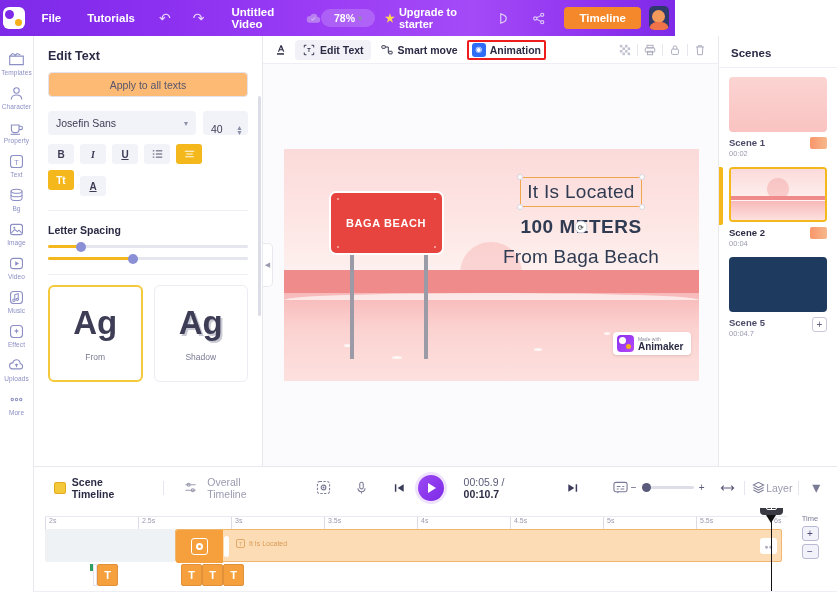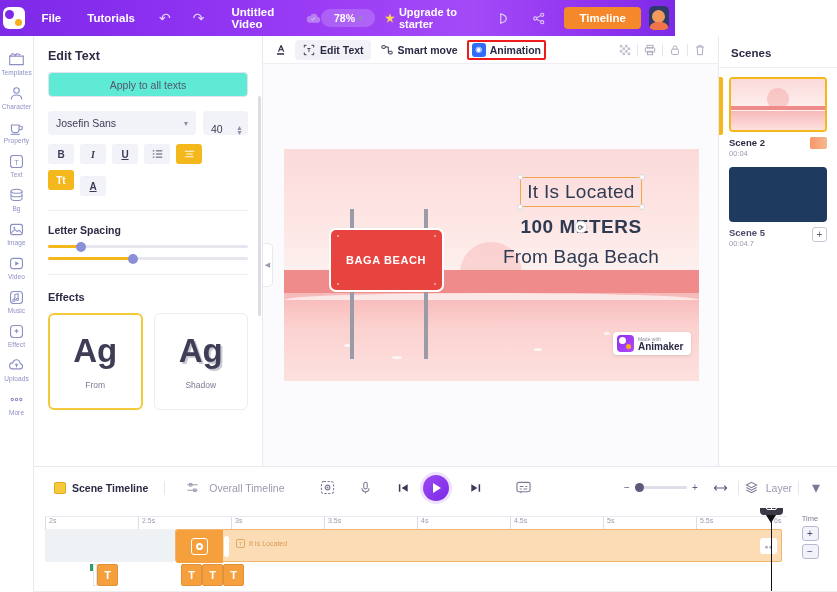--- a/index.html
+++ b/index.html
@@ -60,21 +60,21 @@
   .rail-lbl{ font-size:6.5px; color:#8b8fc4; margin-top:1px; letter-spacing:.1px;}
 
   
   .panel{
     position:absolute; top:36px; left:34px; width:229px; height:430px;
     background:#fff; border-right:1px solid #e8e8ef; overflow:hidden;
   }
   .panel-title{ font-size:12.5px; font-weight:700; color:#2b2b45; padding:13px 14px 9px; }
   .apply-all{ margin:0 14px; height:25px; border:1px solid #e3e3ee; border-radius:4px;
     display:flex;align-items:center;justify-content:center; font-size:10.5px; color:#55556e;
-    cursor:pointer; background:#5eead4;}
+    cursor:pointer; background:#fdba74;}
   .font-row{ display:flex; gap:7px; padding:14px 14px 0; }
   .font-sel{ flex:1; height:24px; background:#f2f3f8; border-radius:4px; display:flex;
     align-items:center; justify-content:space-between; padding:0 8px; font-size:10.5px;
     color:#3b3b55; cursor:pointer;}
   .chev{ font-size:8px; color:#8b8fa8; }
   .size-sel{ width:45px; height:24px; background:#f2f3f8; border-radius:4px; display:flex;
     align-items:flex-end; justify-content:space-between; padding:0 5px 0 8px; font-size:10.5px;
     color:#3b3b55; cursor:pointer;}
   .stepper{ display:flex;flex-direction:column; line-height:5px; color:#8b8fa8; font-size:7px;}
   .fmt-row{ display:flex; gap:6px; padding:9px 14px 0; flex-wrap:wrap; width:210px;}
@@ -140,21 +140,21 @@
   .sand{ position:absolute;left:0;top:62%;width:100%;height:38%;
     background:linear-gradient(180deg,#f7b9b9 0%,#fbd2d0 40%,#fde1df 100%);}
   .foam{ position:absolute;left:0;top:62%;width:100%;height:7px;background:#fff;opacity:.65;
     border-radius:50% 50% 0 0/100% 100% 0 0;}
   .dot-s{ position:absolute; border-radius:50%; background:#fff; opacity:.75;}
 
   
   .sign-post{ position:absolute; width:4px; background:#9b9ba8; }
   .sign-board{ position:absolute; left:45px; top:42px; width:115px; height:64px;
     background:#e8443f; border:2px solid #fff; border-radius:7px;
-    display:flex;align-items:center;justify-content:center;margin-top:37px;}
+    display:flex;align-items:center;justify-content:center;}
   .sign-txt{ color:#fff; font-size:11px; font-weight:700; letter-spacing:.6px;}
   .screw{position:absolute;width:2px;height:2px;border-radius:50%;background:#f6b6b4;}
 
   
   .txtblock{ position:absolute; left:195px; top:28px; width:205px; text-align:center;}
   .sel-box{ position:relative; border:1.2px solid #f0a64a; padding:3px 6px; display:inline-block;}
   .sel-line1{ font-size:19px; color:#2f3b52; letter-spacing:.3px; white-space:nowrap;}
   .handle{ position:absolute;width:6px;height:6px;border-radius:50%;background:#fff;
     border:1px solid #d6d6e0; }
   .h-tl{left:-4px;top:-4px;} .h-tr{right:-4px;top:-4px;}
@@ -219,21 +219,21 @@
     background:linear-gradient(135deg,#9b49f2,#7d2ae8); display:flex;align-items:center;
     justify-content:center; margin:0 8px; cursor:pointer;
     box-shadow:0 0 0 3px rgba(155,73,242,.16);}
   .play-tri{ width:0;height:0;border-left:8px solid #fff;border-top:5px solid transparent;
     border-bottom:5px solid transparent; margin-left:2px;}
   .tl-time{ font-size:10.5px; color:#5b5b7a; font-weight:400; padding:0 12px;}
   .tl-time b{ color:#2b2b45; font-weight:700;}
   .zoom-ctl{ display:flex;align-items:center;gap:5px; color:#5b5b7a; font-size:10px;}
   .zt{ width:52px;height:3px;background:#dedee8;border-radius:2px;position:relative;}
   .zt .zk{ position:absolute;left:0;top:-3px;width:9px;height:9px;border-radius:50%;background:#5a5a7a;}
-  .layer-btn{ display:flex;align-items:center;gap:7px; font-size:10.5px; color:#9a9ab0;
+  .layer-btn{ display:flex;align-items:center;gap:1px; font-size:10.5px; color:#9a9ab0;
     cursor:pointer;}
 
   .tl-body{ position:absolute; top:508px; left:34px; width:803px; height:84px;
     background:#fff; overflow:hidden;}
   .ruler{ position:absolute; left:11px; top:8px; width:742px; height:13px;
     border-top:1px solid #e9e9f1;}
   .tick{ position:absolute; top:0; height:13px; border-left:1px solid #dcdce6;
     padding-left:3px; font-size:7px; color:#9a9ab0; }
   .track-row{ position:absolute; left:11px; top:21px; width:742px; height:33px; }
   .clip-empty{ position:absolute; left:0; top:0; height:33px; background:#eef2f5;
@@ -513,21 +513,20 @@
 
     <div class="slider-wrap">
       <div class="track">
         <div class="fill" style="width:42%"></div>
         <div class="knob" style="left:40%"></div>
       </div>
     </div>
 
     <div class="divider"></div>
 
-    <div class="effects-title">Effects</div>
     <div class="fx-grid">
       <div class="fx-card sel">
         <div class="fx-ag">Ag</div>
         <div class="fx-name">From</div>
       </div>
       <div class="fx-card">
         <div class="fx-ag shadow">Ag</div>
         <div class="fx-name">Shadow</div>
       </div>
     </div>
@@ -661,20 +660,30 @@
             <div class="wm-t2">Animaker</div>
           </div>
         </div>
       </div>
     </div>
   </div>
 
   <div class="scenes">
     <div class="scenes-hd">Scenes</div>
 
+    <div class="scene">
+      <div class="scene-thumb" style="background:linear-gradient(180deg,#fbd4d2,#f9c3c1);"></div>
+      <div class="scene-meta">
+        <div>
+          <div class="scene-name">Scene 1</div>
+          <div class="scene-time">00:02</div>
+        </div>
+        <div class="scene-strip"></div>
+      </div>
+    </div>
 
     <div class="scene">
       <div class="sel-bar"></div>
       <div class="scene-thumb sel">
         <div style="position:absolute;left:0;top:0;width:100%;height:52%;background:linear-gradient(180deg,#fbdada,#fdeeec);"></div>
         <div style="position:absolute;left:50%;bottom:40%;transform:translateX(-50%);width:22px;height:22px;border-radius:50%;background:rgba(240,140,140,.35);"></div>
         <div style="position:absolute;left:0;top:52%;width:100%;height:10%;background:#f08b8b;"></div>
         <div style="position:absolute;left:0;top:60%;width:100%;height:4px;background:#fff;opacity:.9;"></div>
         <div style="position:absolute;left:0;top:62%;width:100%;height:38%;background:linear-gradient(180deg,#f7b9b9,#fde1df);"></div>
       </div>
@@ -738,20 +747,25 @@
     <div class="tl-ico" style="margin-left:16px;">
       <svg viewBox="0 0 14 12" width="13" height="12">
           <g fill="#3a3a5a">
             <rect x="2" y="2" width="1.6" height="8"></rect>
             <path d="M11.5 2v8L5 6z"></path>
           </g>
         </svg>
     </div>
     <div class="play-btn">
       <div class="play-tri"></div>
+    </div>
+    <div class="tl-time">
+      <span>00:05.9</span>
+      <span> / </span>
+      <b>00:10.7</b>
     </div>
     <div class="tl-ico" style="margin-left:8px;">
       <svg viewBox="0 0 14 12" width="13" height="12">
           <g fill="#3a3a5a">
             <path d="M2.5 2v8L9 6z"></path>
             <rect x="10.4" y="2" width="1.6" height="8"></rect>
           </g>
         </svg>
     </div>
     <div class="tl-ico" style="margin-left:26px;">

